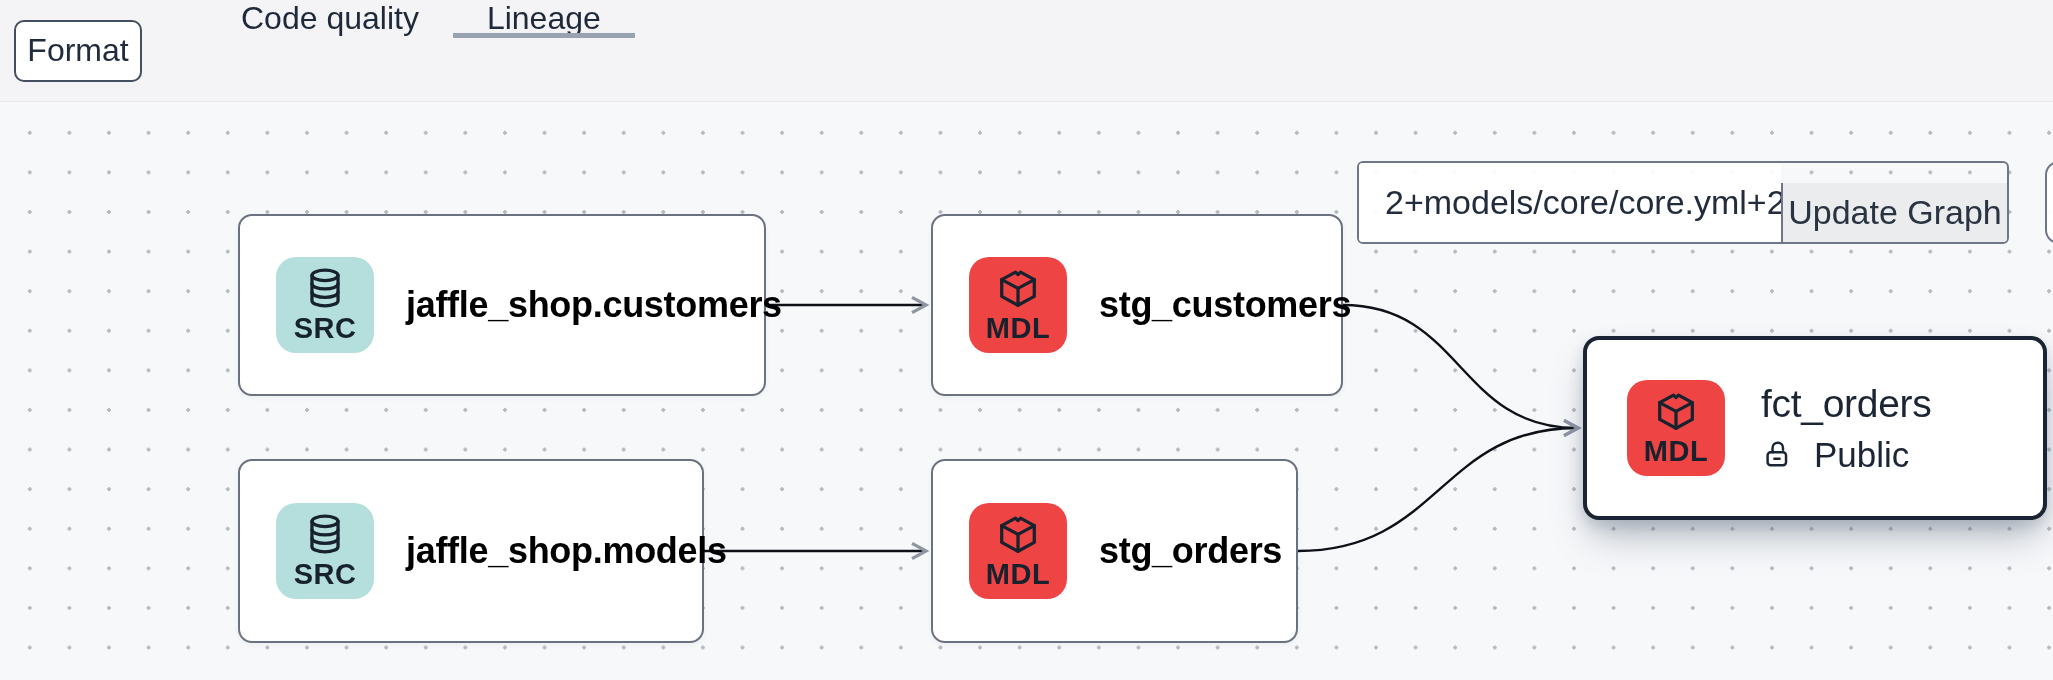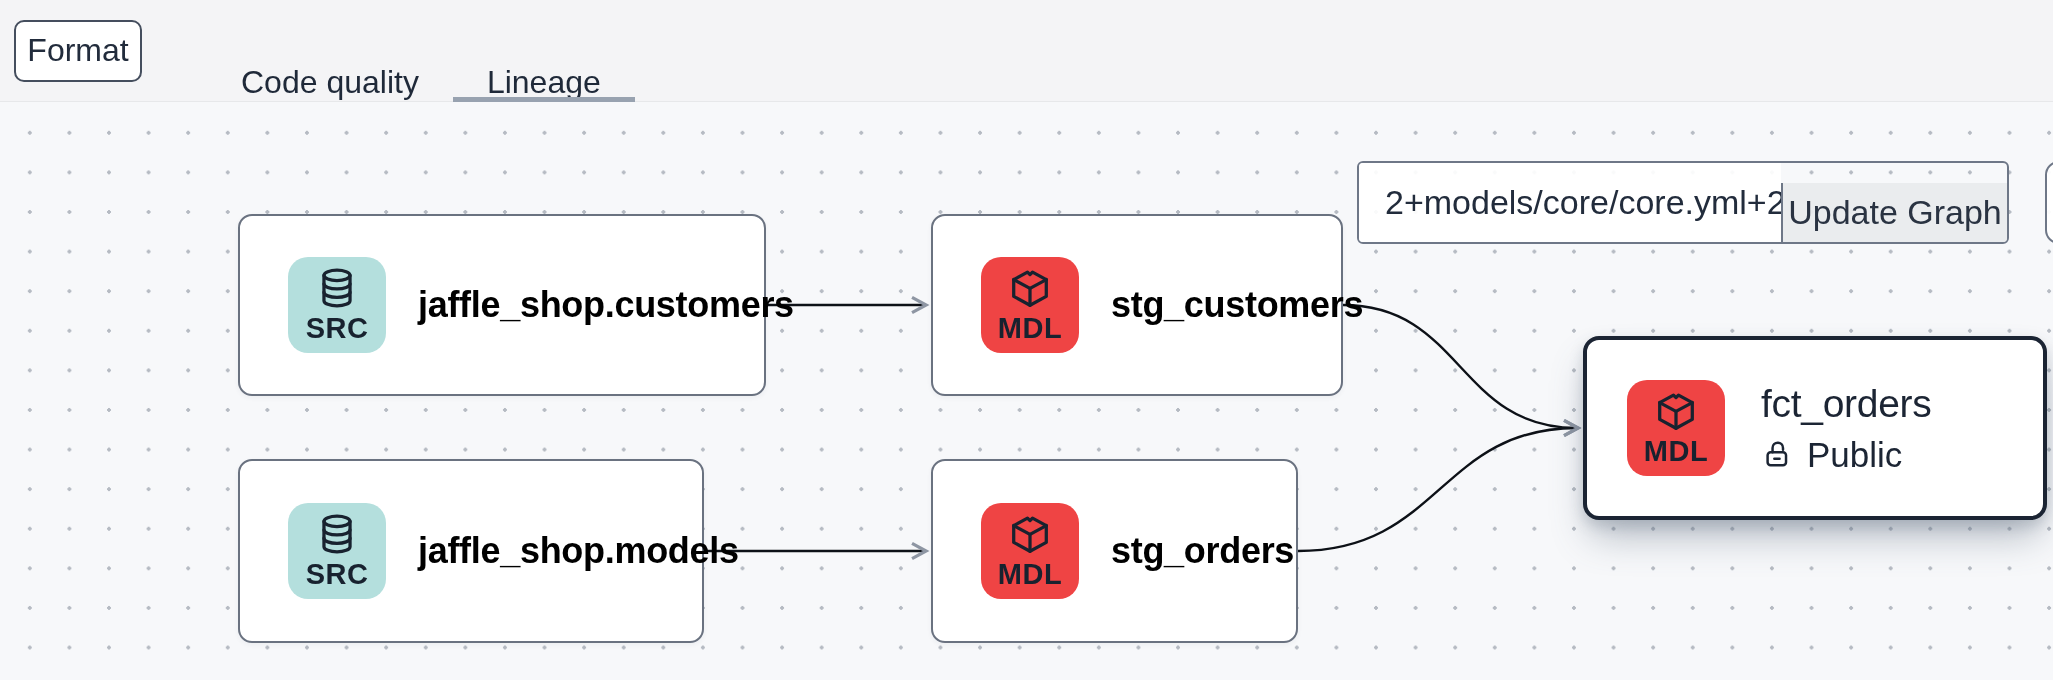--- a/index.html
+++ b/index.html
@@ -8,21 +8,21 @@
     font-family:"Liberation Sans","DejaVu Sans",sans-serif;
     color:#1e2838;
     overflow:hidden;
   }
   .page{ position:relative; width:2053px; height:680px; background:#f7f8fa; overflow:hidden; }
 
   
   .app-header{
     position:absolute; top:0; left:0; width:100%; height:102px;
     background:#f4f4f6; border-bottom:1px solid #e7e8ea;
-    display:flex; align-items:flex-end;
+    display:flex; align-items:flex-start;
   }
   .format-btn{
     align-self:center;
     margin-left:14px;
     width:128px; height:62px;
     background:#ffffff; border:2px solid #454e5e; border-radius:10px;
     font-size:32px; color:#222c3c;
     display:flex; align-items:center; justify-content:center;
     cursor:pointer;
     font-family:inherit;
@@ -55,21 +55,21 @@
   .edges-svg{ position:absolute; inset:0; width:100%; height:100%; }
   .edge{ stroke:#0d1117; stroke-width:2.4; fill:none; }
 
   
   .node{
     position:absolute;
     background:#ffffff;
     border:2px solid #6a7280;
     border-radius:14px;
     display:flex; align-items:center;
-    padding-left:48px; gap:32px;
+    padding-left:36px; gap:32px;
     cursor:pointer;
     box-shadow:0 2px 5px rgba(40,50,70,0.05);
     white-space:nowrap;
   }
   .node.selected{
     border:4px solid #1b2433;
     border-radius:16px;
     padding-left:40px; gap:36px;
     box-shadow:0 22px 38px -8px rgba(85,99,120,0.45), 0 6px 14px rgba(85,99,120,0.22);
     z-index:3;
@@ -81,21 +81,21 @@
     color:#18222f;
   }
   .badge.src{ background:#b4dfdd; }
   .badge.mdl{ background:#ef4444;align-items:center; }
   .badge svg{ width:46px; height:46px; }
   .badge-label{ font-size:29px; font-weight:700; letter-spacing:0.5px; margin-top:1px; }
   .node-label{ font-size:36px; font-weight:700; color:#000000; letter-spacing:-0.3px; }
 
   .fct-text{ display:flex; flex-direction:column; justify-content:center; gap:9px; }
   .fct-title{ font-size:39px; font-weight:500; color:#1c2534; letter-spacing:-0.3px; }
-  .fct-sub{ display:flex; align-items:center; gap:13px; font-size:35px; color:#1c2534; }
+  .fct-sub{ display:flex; align-items:center; gap:20px; font-size:35px; color:#1c2534; }
   .fct-sub svg{ width:33px; height:33px; }
 
   
   .node-customers     { left:238px;  top:112px; width:528px; height:182px; }
   .node-stg-customers { left:931px;  top:112px; width:412px; height:182px; }
   .node-orders        { left:238px;  top:357px; width:466px; height:184px; }
   .node-stg-orders    { left:931px;  top:357px; width:367px; height:184px; }
   .node-fct           { left:1583px; top:234px; width:464px; height:184px; }
 
   

